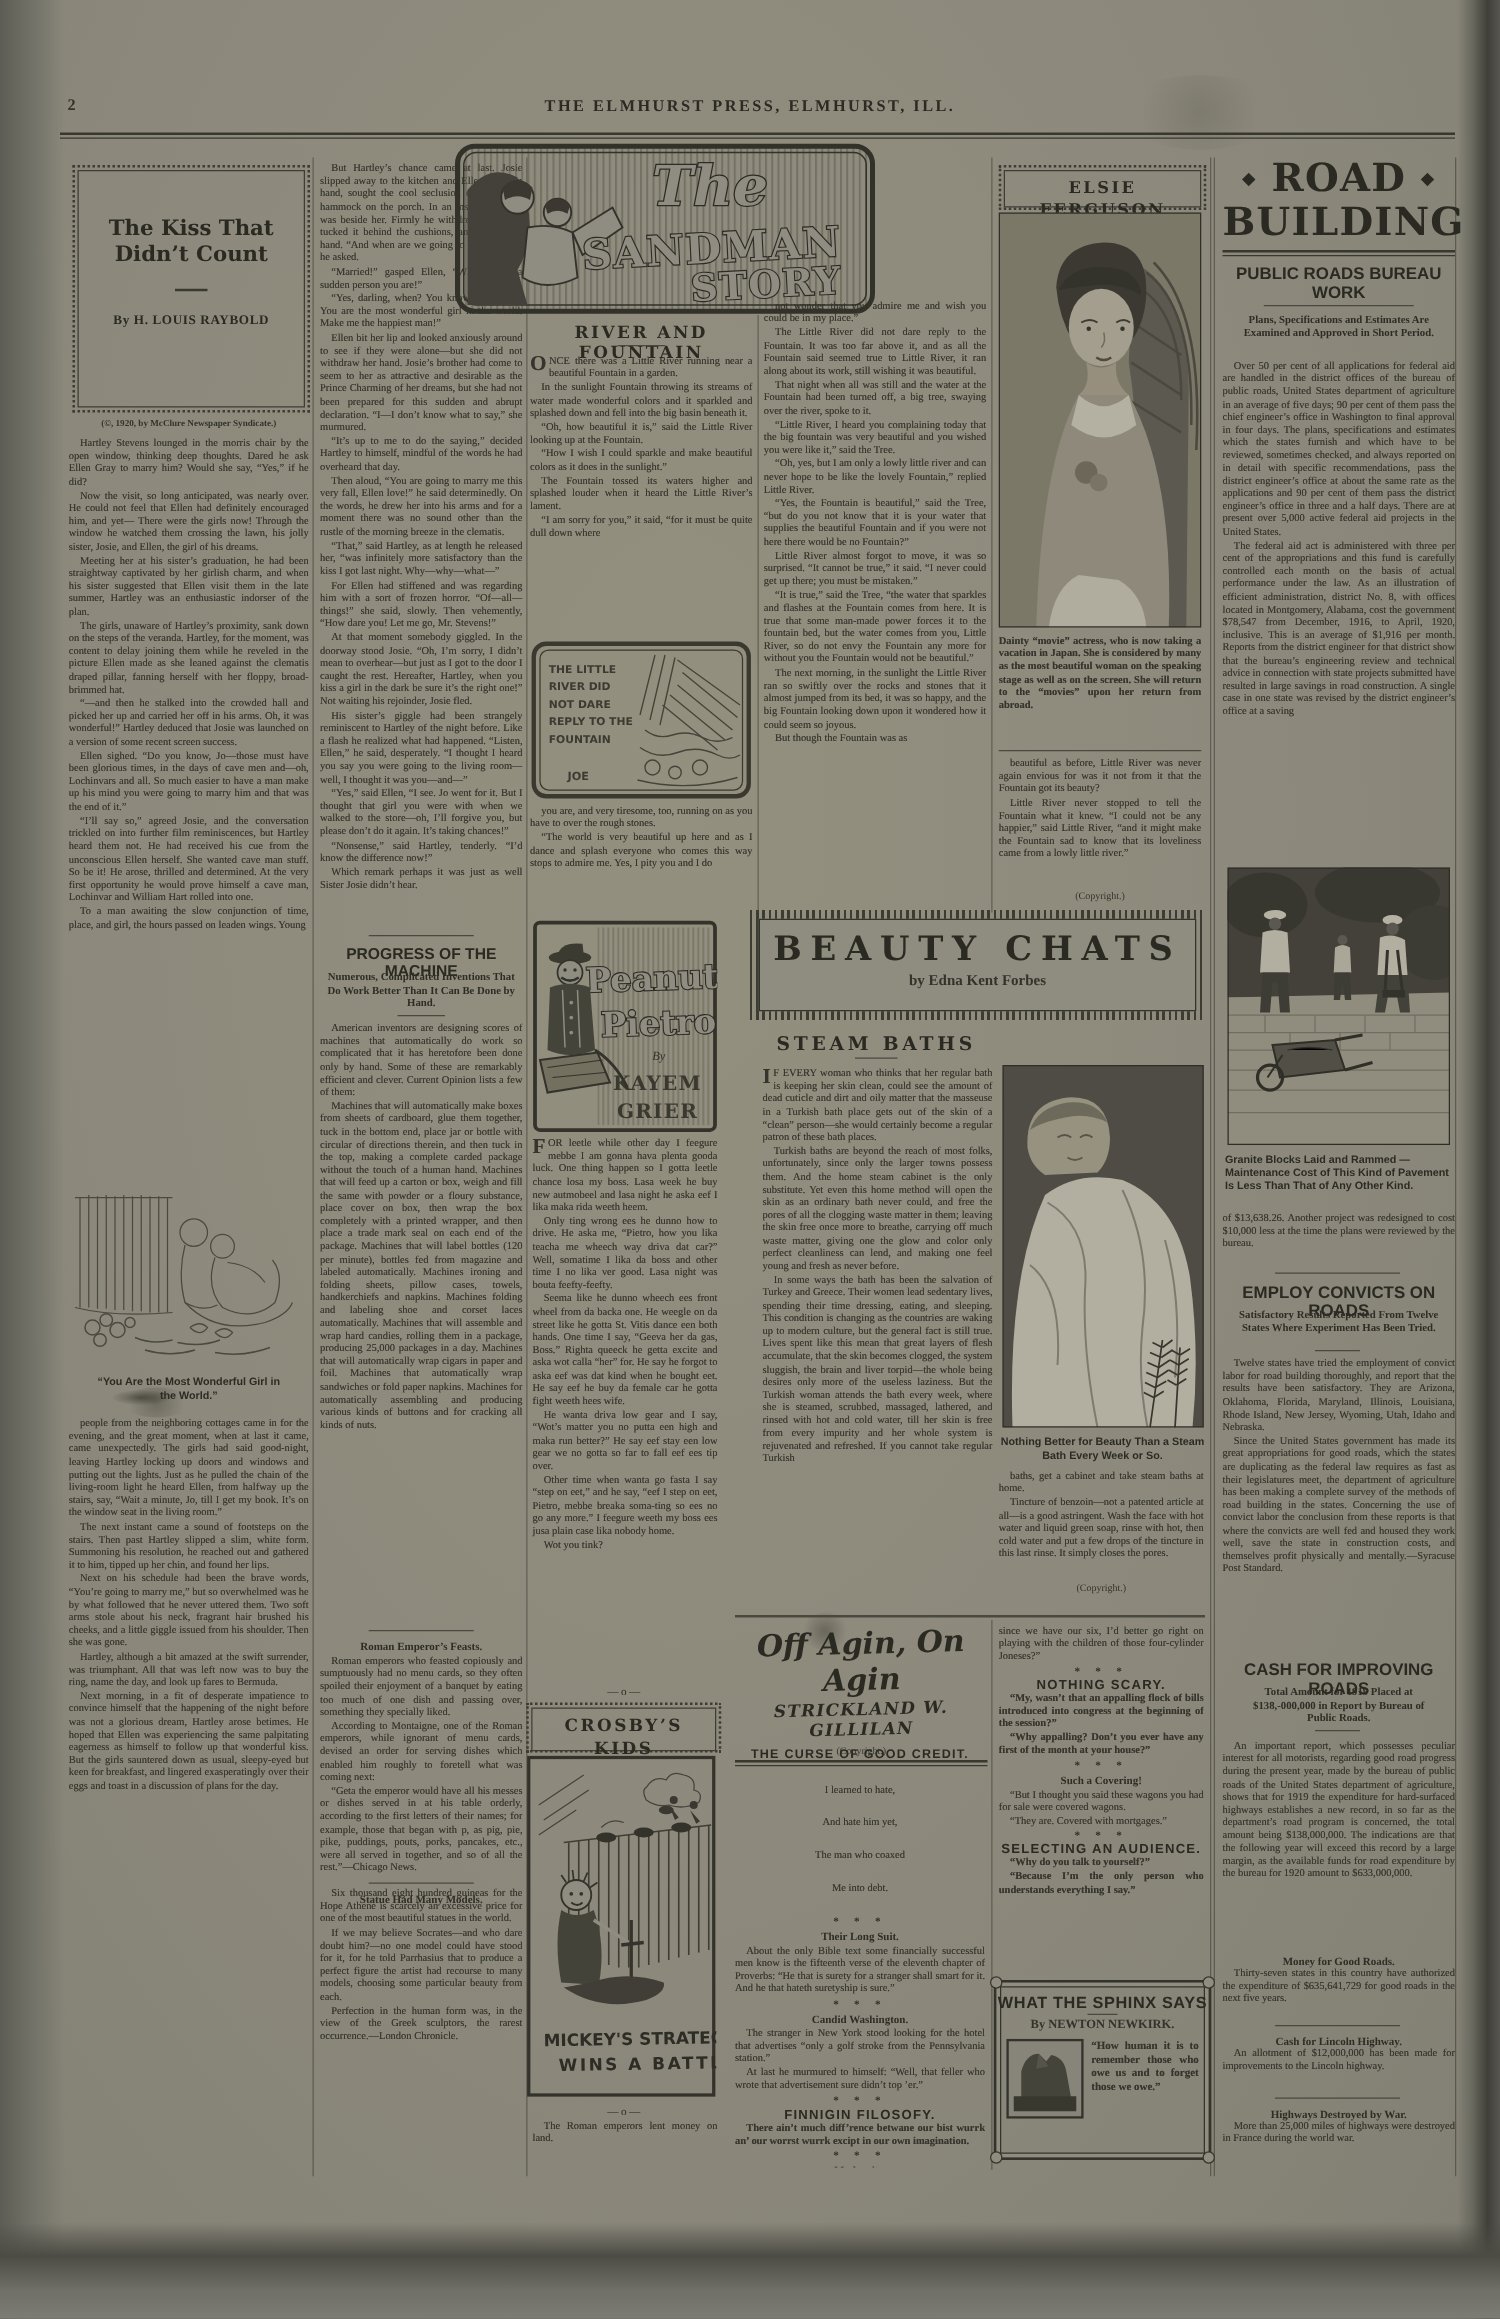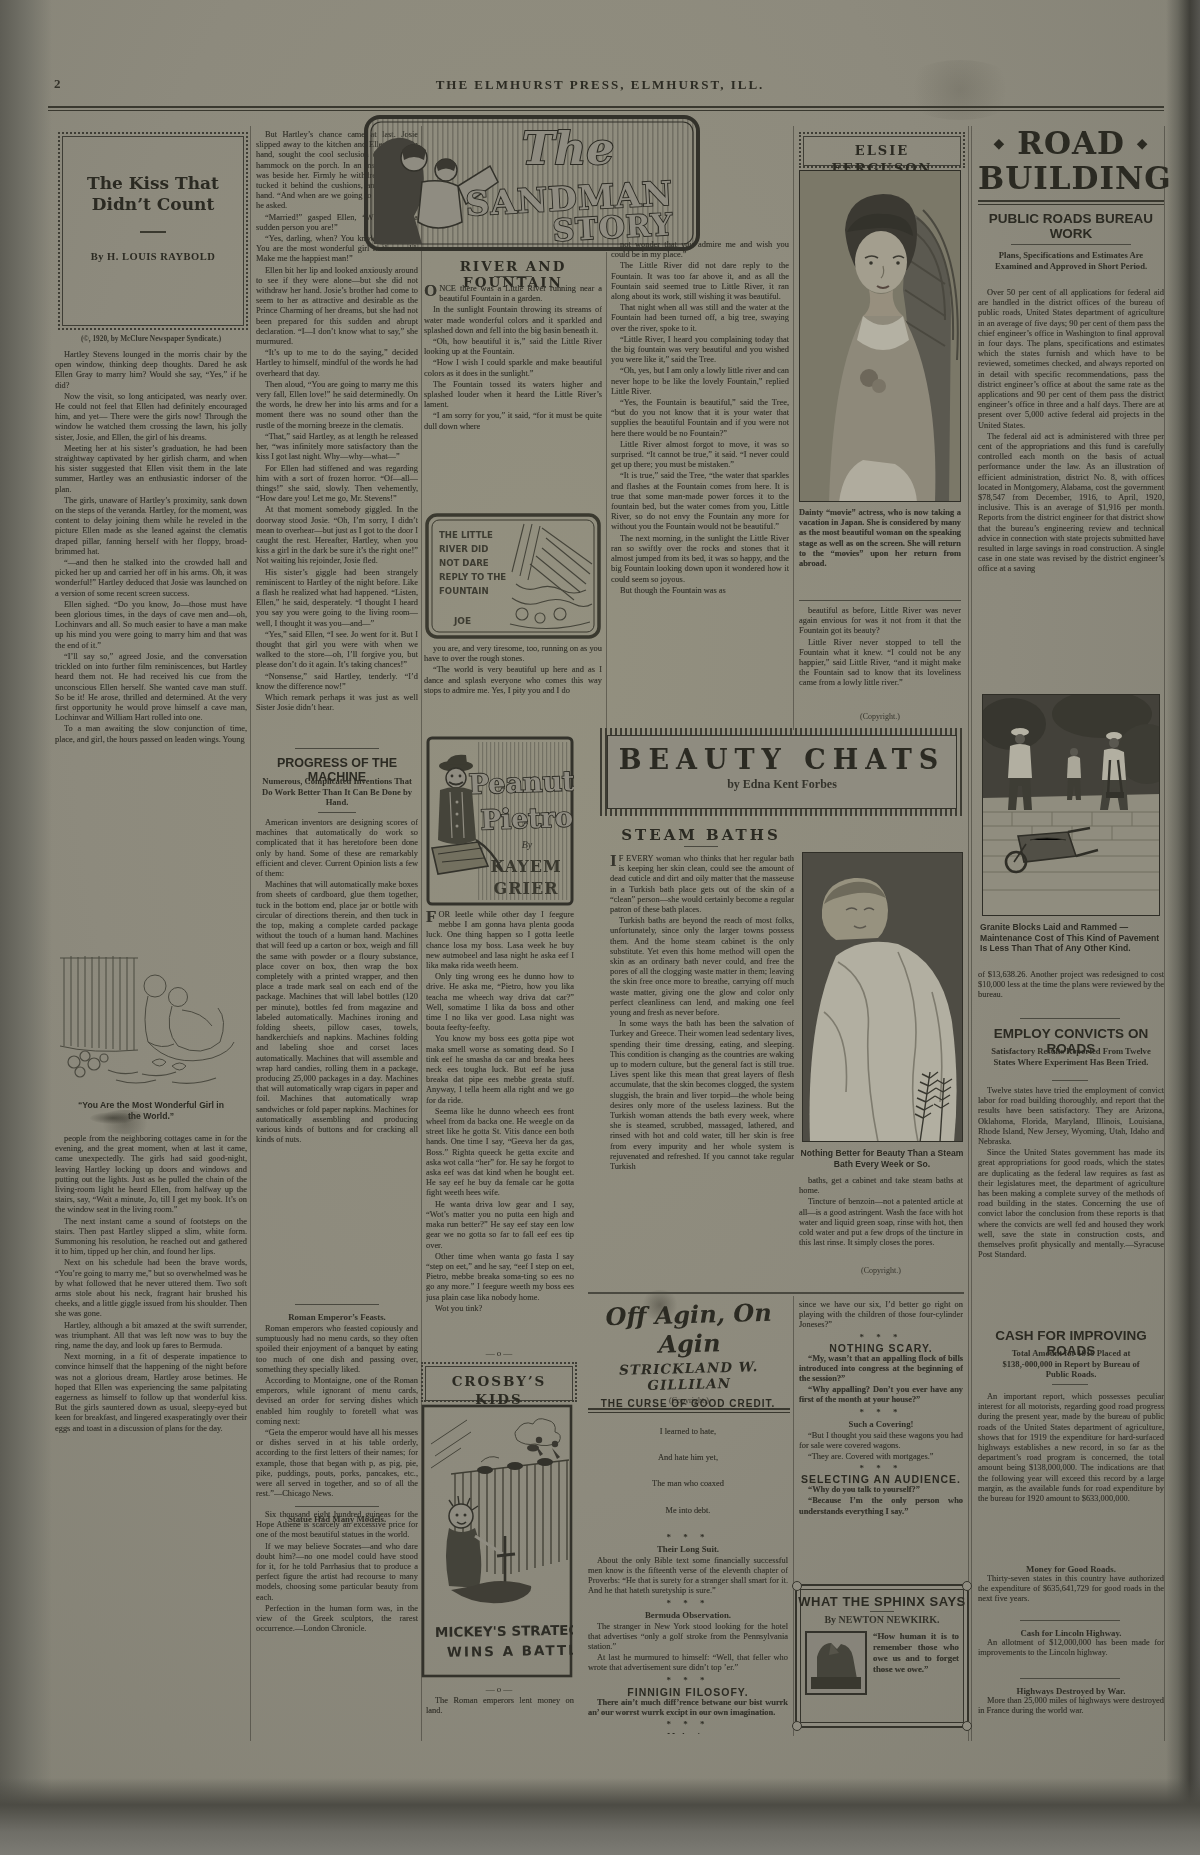--- a/index.html
+++ b/index.html
@@ -296,21 +296,20 @@
         <circle cx="31" cy="78" r="1.5" fill="#8f8c81"></circle>
         <circle cx="31" cy="90" r="1.5" fill="#8f8c81"></circle>
       <path d="M6,112 L52,106 L62,130 L12,138 Z" fill="#73705f" stroke="#33322b" stroke-width="1.6"></path>
       <path d="M12,118 L56,112 M16,126 L58,122" stroke="#33322b" stroke-width="1"></path>
       <path d="M50,104 q16,10 26,30" stroke="#33322b" stroke-width="2.2" fill="none"></path>
     </svg>
   </div>
   <div class="abs txt dropfirst" style="left:426px;top:910px;width:148px;height:438px;">
       <p class="para">FOR leetle while other day I feegure mebbe I am gonna hava plenta gooda luck.  One thing happen so I gotta leetle chance losa my boss. Lasa week he buy new autmobeel and lasa night he aska eef I lika maka rida weeth heem.</p>
       <p class="para">Only ting wrong ees he dunno how to drive.  He aska me, “Pietro, how you lika teacha me wheech way driva dat car?”  Well, somatime I lika da boss and other time I no lika ver good. Lasa night was bouta feefty-feefty.</p>
-      <p class="para">You know my boss ees gotta pipe wot maka smell worse as somating dead.  So I tink eef he smasha da car and breaka hees neck ees tougha luck. But eef he jusa breaka dat pipe ees mebbe greata stuff.  Anyway, I tella heem alla right and we go for da ride.</p>
       <p class="para">Seema like he dunno wheech ees front wheel from da backa one.  He weegle on da street like he gotta St. Vitis dance een both hands.  One time I say, “Geeva her da gas, Boss.” Righta queeck he getta excite and aska wot calla “her” for.  He say he forgot to aska eef was dat kind when he bought eet.  He say eef he buy da female car he gotta fight weeth hees wife.</p>
       <p class="para">He wanta driva low gear and I say, “Wot’s matter you no putta een high and maka run better?”  He say eef stay een low gear we no gotta so far to fall eef ees tip over.</p>
       <p class="para">Other time when wanta go fasta I say “step on eet,” and he say, “eef I step on eet, Pietro, mebbe breaka soma-ting so ees no go any more.”  I feegure weeth my boss ees jusa plain case lika nobody home.</p>
       <p class="para">Wot you tink?</p>
     </div>
   <div class="abs oring" style="left:426px;top:1348px;width:148px;">—o—</div>
 
   <div class="abs stitch-outer" style="left:421px;top:1362px;width:152px;height:36px;">
     <div class="stitch-inner center" style="padding-top:5px;">
       <span class="serifhead" style="font-size:13.5px;letter-spacing:2px;">CROSBY’S KIDS</span>
@@ -415,21 +414,21 @@
         <p class="verse-line">And hate him yet,</p>
         <p class="verse-line">The man who coaxed</p>
         <p class="verse-line">Me into debt.</p>
       </div>
     <div class="stars">*  *  *</div>
     <div class="smallhead">Their Long Suit.</div>
     <div class="txt">
         <p class="para">About the only Bible text some financially successful men know is the fifteenth verse of the eleventh chapter of Proverbs:  “He that is surety for a stranger shall smart for it.  And he that hateth suretyship is sure.”</p>
       </div>
     <div class="stars">*  *  *</div>
-    <div class="smallhead">Bermuda Observation.</div>
+    <div class="smallhead">Candid Washington.</div>
     <div class="txt">
         <p class="para">The stranger in New York stood looking for the hotel that advertises “only a golf stroke from the Pennsylvania station.”</p>
         <p class="para">At last he murmured to himself: “Well, that feller who wrote that advertisement sure didn’t top ’er.”</p>
       </div>
     <div class="stars">*  *  *</div>
     <div class="gothic center" style="font-size:10.5px;letter-spacing:1px;margin-top:1px;">FINNIGIN FILOSOFY.</div>
     <div class="txt">
         <p class="para" style="font-weight:bold;">There ain’t much diff’rence betwane our bist wurrk an’ our worrst wurrk excipt in our own imagination.</p>
       </div>
     <div class="stars">*  *  *</div>

